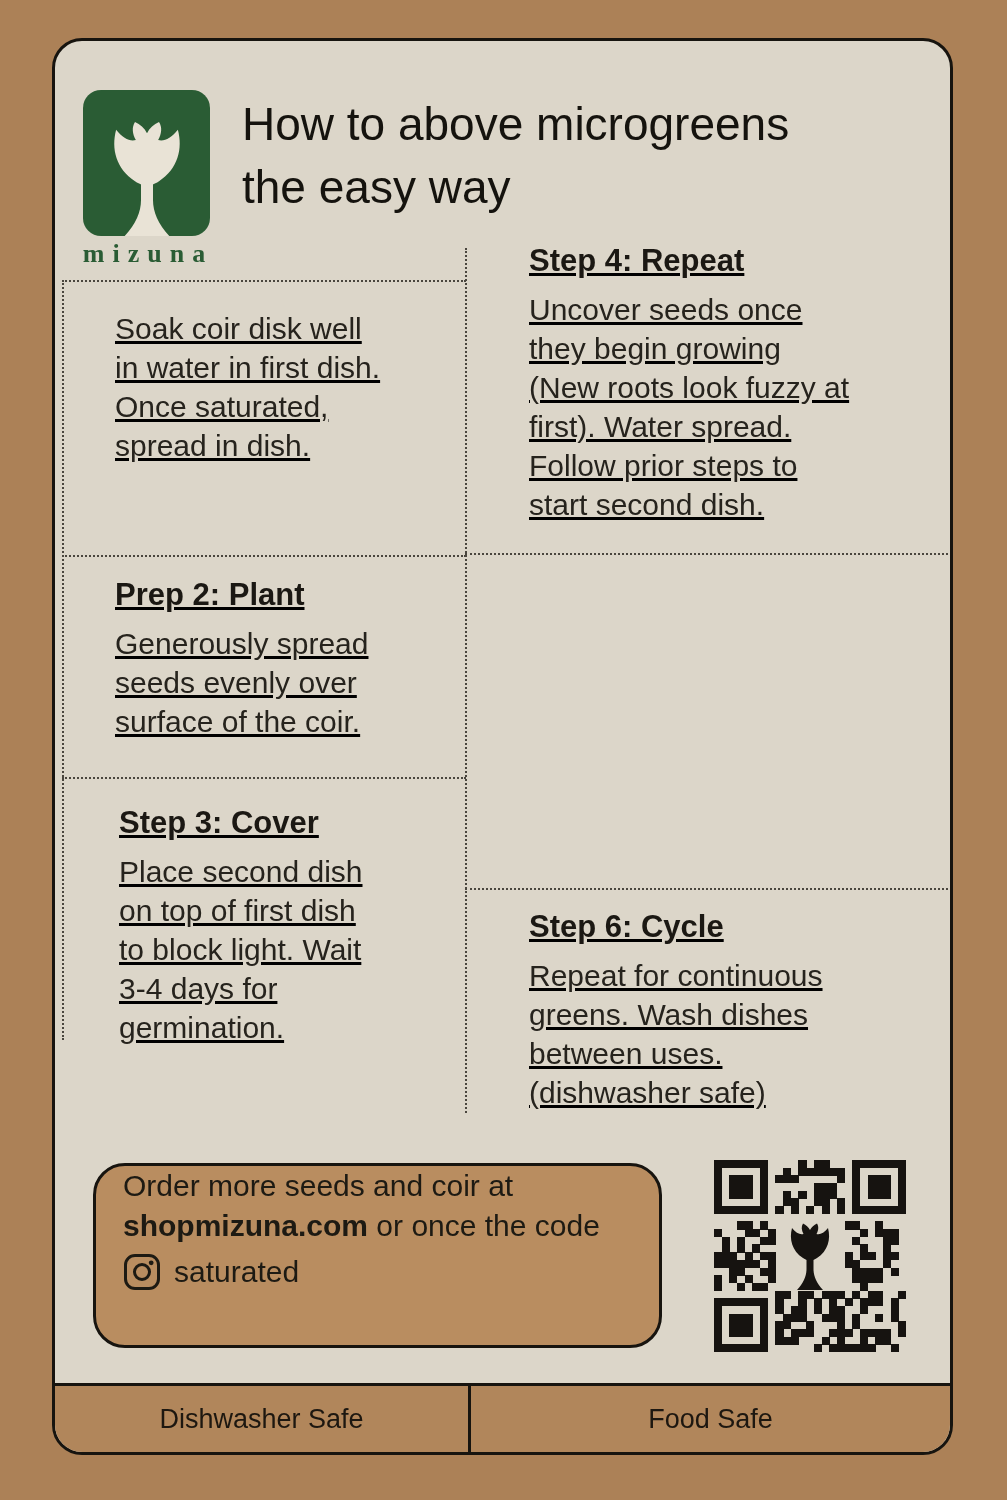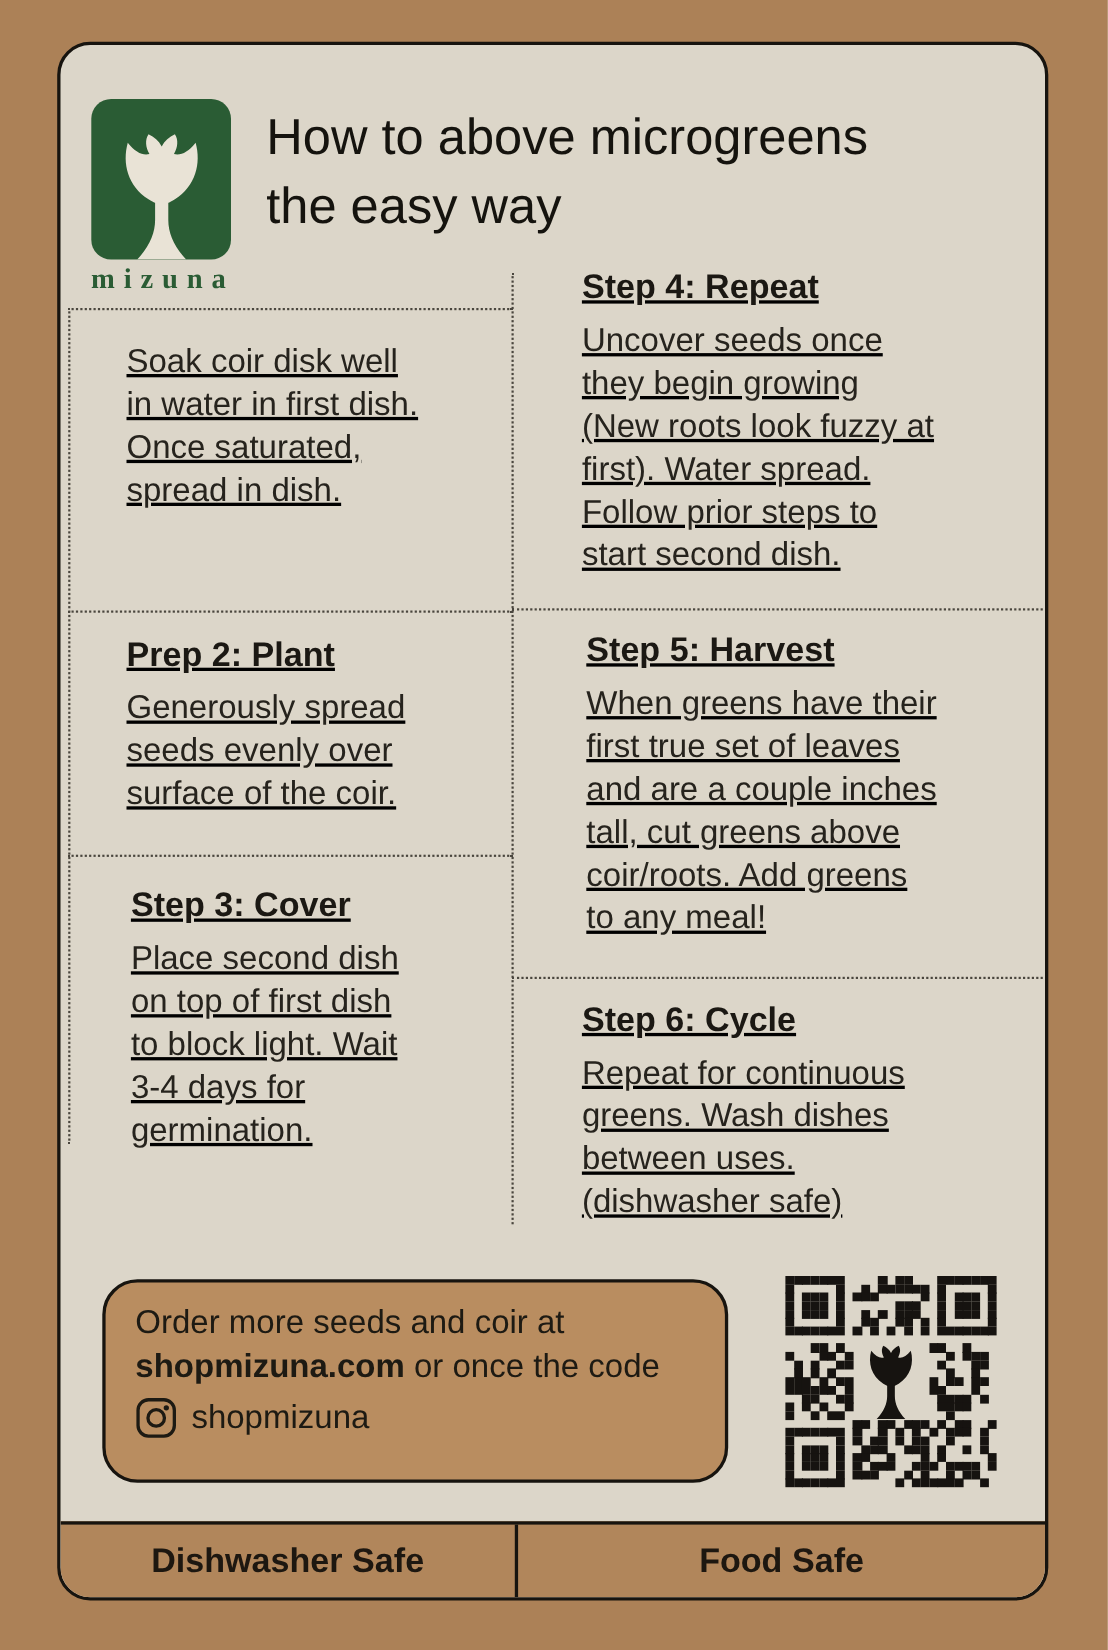--- a/index.html
+++ b/index.html
@@ -51,21 +51,21 @@
   .step p{
     margin:0;
     font-size:30px;line-height:39px;color:#26231d;
     white-space:pre-line;
   }
   
   .order-box{
     position:absolute;left:38px;top:1122px;
     width:569px;height:185px;box-sizing:border-box;
     background:#b98d60;border:3px solid #17140f;border-radius:32px;
-    padding:17px 0 0 27px;
+    padding:0 0 0 27px;
     color:#1d1a13;
   }
   .order-box .line{font-size:30px;line-height:40px;}
   .order-box .site{font-weight:bold;}
   .ig-row{display:flex;align-items:center;gap:13px;margin-top:7px;}
   .ig-row .handle{font-size:30px;}
   
   .qr{
     position:absolute;left:659px;top:1119px;
     width:192px;height:192px;
@@ -74,21 +74,21 @@
   .qr svg{position:absolute;left:70px;top:60px;}
   
   .footer-bar{
     position:absolute;left:0;top:1342px;
     width:895px;height:69px;box-sizing:border-box;
     background:#b1865b;border-top:3px solid #17140f;
     display:flex;align-items:stretch;
   }
   .footer-cell{
     display:flex;align-items:center;justify-content:center;
-    font-size:31px;font-weight:bold;color:#1d1710;
+    font-size:27px;font-weight:normal;color:#1d1710;
   }
   .footer-cell.left{width:413px;}
   .footer-cell.right{flex:1;}
   .footer-divider{width:3px;background:#17140f;}
 </style>
 </head>
 <body>
 
 <div class="card">
 
@@ -134,48 +134,39 @@
   </div>
 
   <div class="step" style="left:474px;top:202px;width:440px;">
     <h3>Step 4: Repeat</h3>
     <p>Uncover seeds once
 they begin growing
 (New roots look fuzzy at
 first). Water spread.
 Follow prior steps to
 start second dish.</p>
-  </div>
-  <div class="step" style="left:478px;top:532px;width:440px;">
-    <h3>Step 5: Harvest</h3>
-    <p>When greens have their
-first true set of leaves
-and are a couple inches
-tall, cut greens above
-coir/roots. Add greens
-to any meal!</p>
   </div>
   <div class="step" style="left:474px;top:868px;width:440px;">
     <h3>Step 6: Cycle</h3>
     <p>Repeat for continuous
 greens. Wash dishes
 between uses.
 (dishwasher safe)</p>
   </div>
 
   <div class="order-box">
     <div class="line">Order more seeds and coir at</div>
     <div class="line"><span class="site">shopmizuna.com</span><span> or once the code</span></div>
     <div class="ig-row">
       <svg width="38" height="38" viewBox="0 0 38 38">
         <rect x="2.5" y="2.5" width="33" height="33" rx="9.5" fill="none" stroke="#1d1a13" stroke-width="3"></rect>
         <circle cx="19" cy="19" r="7.5" fill="none" stroke="#1d1a13" stroke-width="3"></circle>
         <circle cx="28.2" cy="9.8" r="2.4" fill="#1d1a13"></circle>
       </svg>
-      <span class="handle">shopmizuna</span>
+      <span class="handle">saturated</span>
     </div>
   </div>
 
   <div class="qr">
     <svg width="52" height="70" viewBox="0 0 100 140">
       <g fill="#161310">
         <path d="M14,16 C8,38 14,62 36,76 C42,80 46,81 50,81 C54,81 58,80 64,76 C86,62 92,38 86,16 C78,26 70,30 63,28 C67,21 68,13 64,7 C58,10 53,14 50,20 C47,14 42,10 36,7 C32,13 33,21 37,28 C30,30 22,26 14,16 Z"></path>
         <path d="M43,78 L57,78 L57,98 C57,112 63,126 76,140 L24,140 C37,126 43,112 43,98 Z"></path>
       </g>
     </svg>

